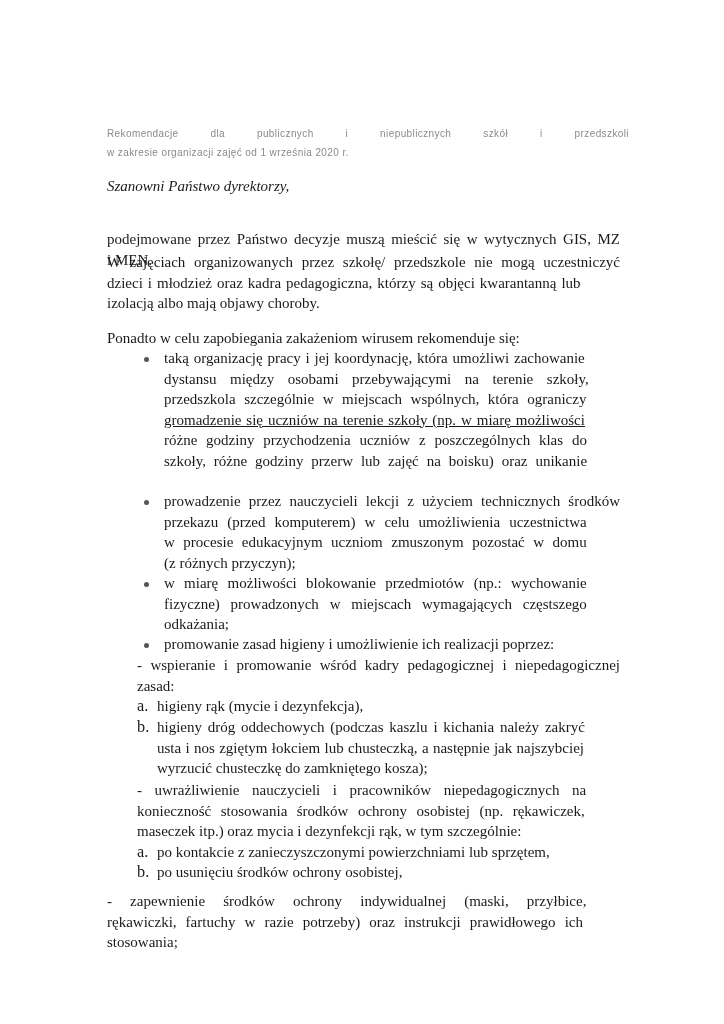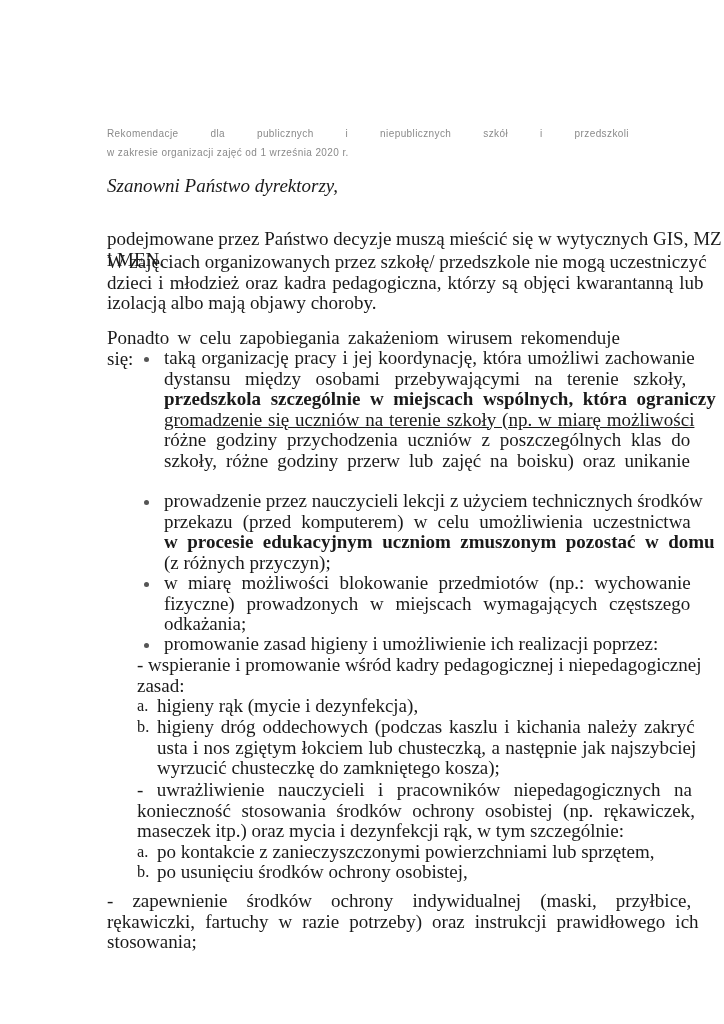--- a/index.html
+++ b/index.html
@@ -9,21 +9,21 @@
     }
     .page { position: absolute; left: 0; top: 0; width: 724px; height: 1024px; }
     .heading {
       position: absolute; left: 107px; top: 124px; width: 522px;
       font-family: Liberation Sans, sans-serif; font-size: 10px; line-height: 19px;
       color: #8a8a8a; letter-spacing: 0.4px; text-align: justify; text-align-last: left;
     }
     .heading .l1 { display: block; text-align: justify; text-align-last: justify; word-spacing: 3px; }
     .heading .l2 { display: block; }
     .t {
-      position: absolute; font-size: 19px; line-height: 20.5px; text-align: justify;
+      position: absolute; font-size: 15px; line-height: 20.5px; text-align: justify;
     }
     .jl { display: block; text-align: justify; text-align-last: justify; white-space: nowrap; }
     .ll { display: block; white-space: nowrap; }
     .greeting { left: 107px; top: 176px; font-style: italic; }
     .p1 { left: 107px; top: 201px; width: 513px; margin-top: 28px; }
     .p2 { left: 107px; top: 252px; width: 513px; }
     .p3 { left: 107px; top: 328px; width: 513px; }
     .bullet-dot {
       position: absolute; width: 5px; height: 5px; border-radius: 50%; background: #555;
     }
@@ -52,31 +52,31 @@
     <span class="jl" style="display: block; word-spacing: 1.25781px; text-align-last: left;">dzieci i młodzież oraz kadra pedagogiczna, którzy są objęci kwarantanną lub</span>
     <span class="ll">izolacją albo mają objawy choroby.</span>
   </div>
 
   <div class="t p3">Ponadto w celu zapobiegania zakażeniom wirusem rekomenduje się:</div>
 
   <span class="bullet-dot" style="left:144px; top:357px;"></span>
   <div class="t btext" style="top:348px;">
     <span class="jl" style="display: block; word-spacing: 1.03906px; text-align-last: left;">taką organizację pracy i jej koordynację, która umożliwi zachowanie</span>
     <span class="jl" style="display: block; word-spacing: 9.78906px; text-align-last: left;">dystansu między osobami przebywającymi na terenie szkoły,</span>
-    <span class="jl" style="display: block; word-spacing: 4.79688px; text-align-last: left; font-weight: bold;">przedszkola szczególnie w miejscach wspólnych, która ograniczy</span>
+    <span class="jl" style="display: block; word-spacing: 4.79688px; text-align-last: left;">przedszkola szczególnie w miejscach wspólnych, która ograniczy</span>
     <span class="jl" style="display: block; word-spacing: 1.13542px; text-align-last: left; text-decoration: underline;">gromadzenie się uczniów na terenie szkoły (np. w miarę możliwości</span>
     <span class="jl" style="display: block; word-spacing: 5.01562px; text-align-last: left;">różne godziny przychodzenia uczniów z poszczególnych klas do</span>
     <span class="jl" style="display: block; word-spacing: 4.1684px; text-align-last: left;">szkoły, różne godziny przerw lub zajęć na boisku) oraz unikanie</span>
   </div>
 
   <span class="bullet-dot" style="left:144px; top:500px;"></span>
   <div class="t btext" style="top:491px;">
     <span class="jl" style="display: block;">prowadzenie przez nauczycieli lekcji z użyciem technicznych środków</span>
     <span class="jl" style="display: block; word-spacing: 5.32812px; text-align-last: left;">przekazu (przed komputerem) w celu umożliwienia uczestnictwa</span>
-    <span class="jl" style="display: block; word-spacing: 4.75px; text-align-last: left; font-weight: bold;">w procesie edukacyjnym uczniom zmuszonym pozostać w domu</span>
+    <span class="jl" style="display: block; word-spacing: 4.75px; text-align-last: left;">w procesie edukacyjnym uczniom zmuszonym pozostać w domu</span>
     <span class="ll">(z różnych przyczyn);</span>
   </div>
 
   <span class="bullet-dot" style="left:144px; top:582px;"></span>
   <div class="t btext" style="top:573px;">
     <span class="jl" style="display: block; word-spacing: 5.54167px; text-align-last: left;">w miarę możliwości blokowanie przedmiotów (np.: wychowanie</span>
     <span class="jl" style="display: block; word-spacing: 7.02813px; text-align-last: left;">fizyczne) prowadzonych w miejscach wymagających częstszego</span>
     <span class="ll">odkażania;</span>
   </div>
 

